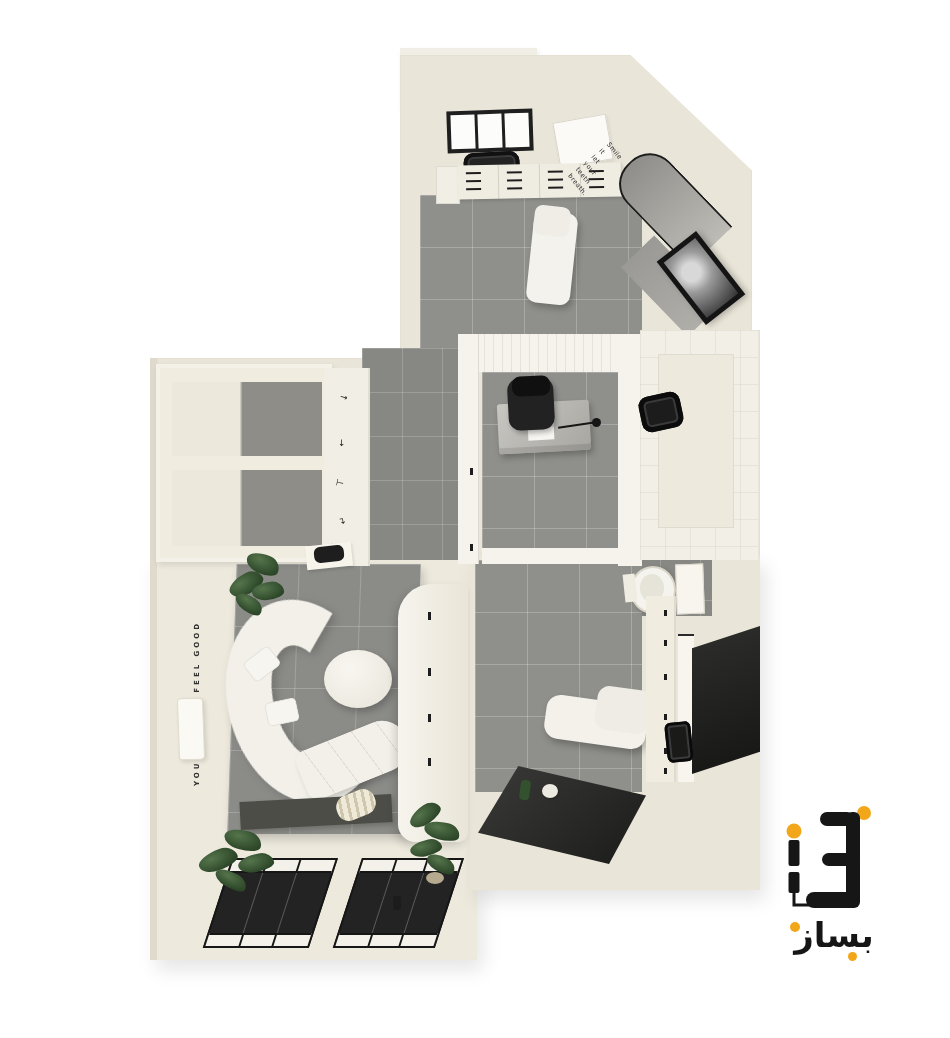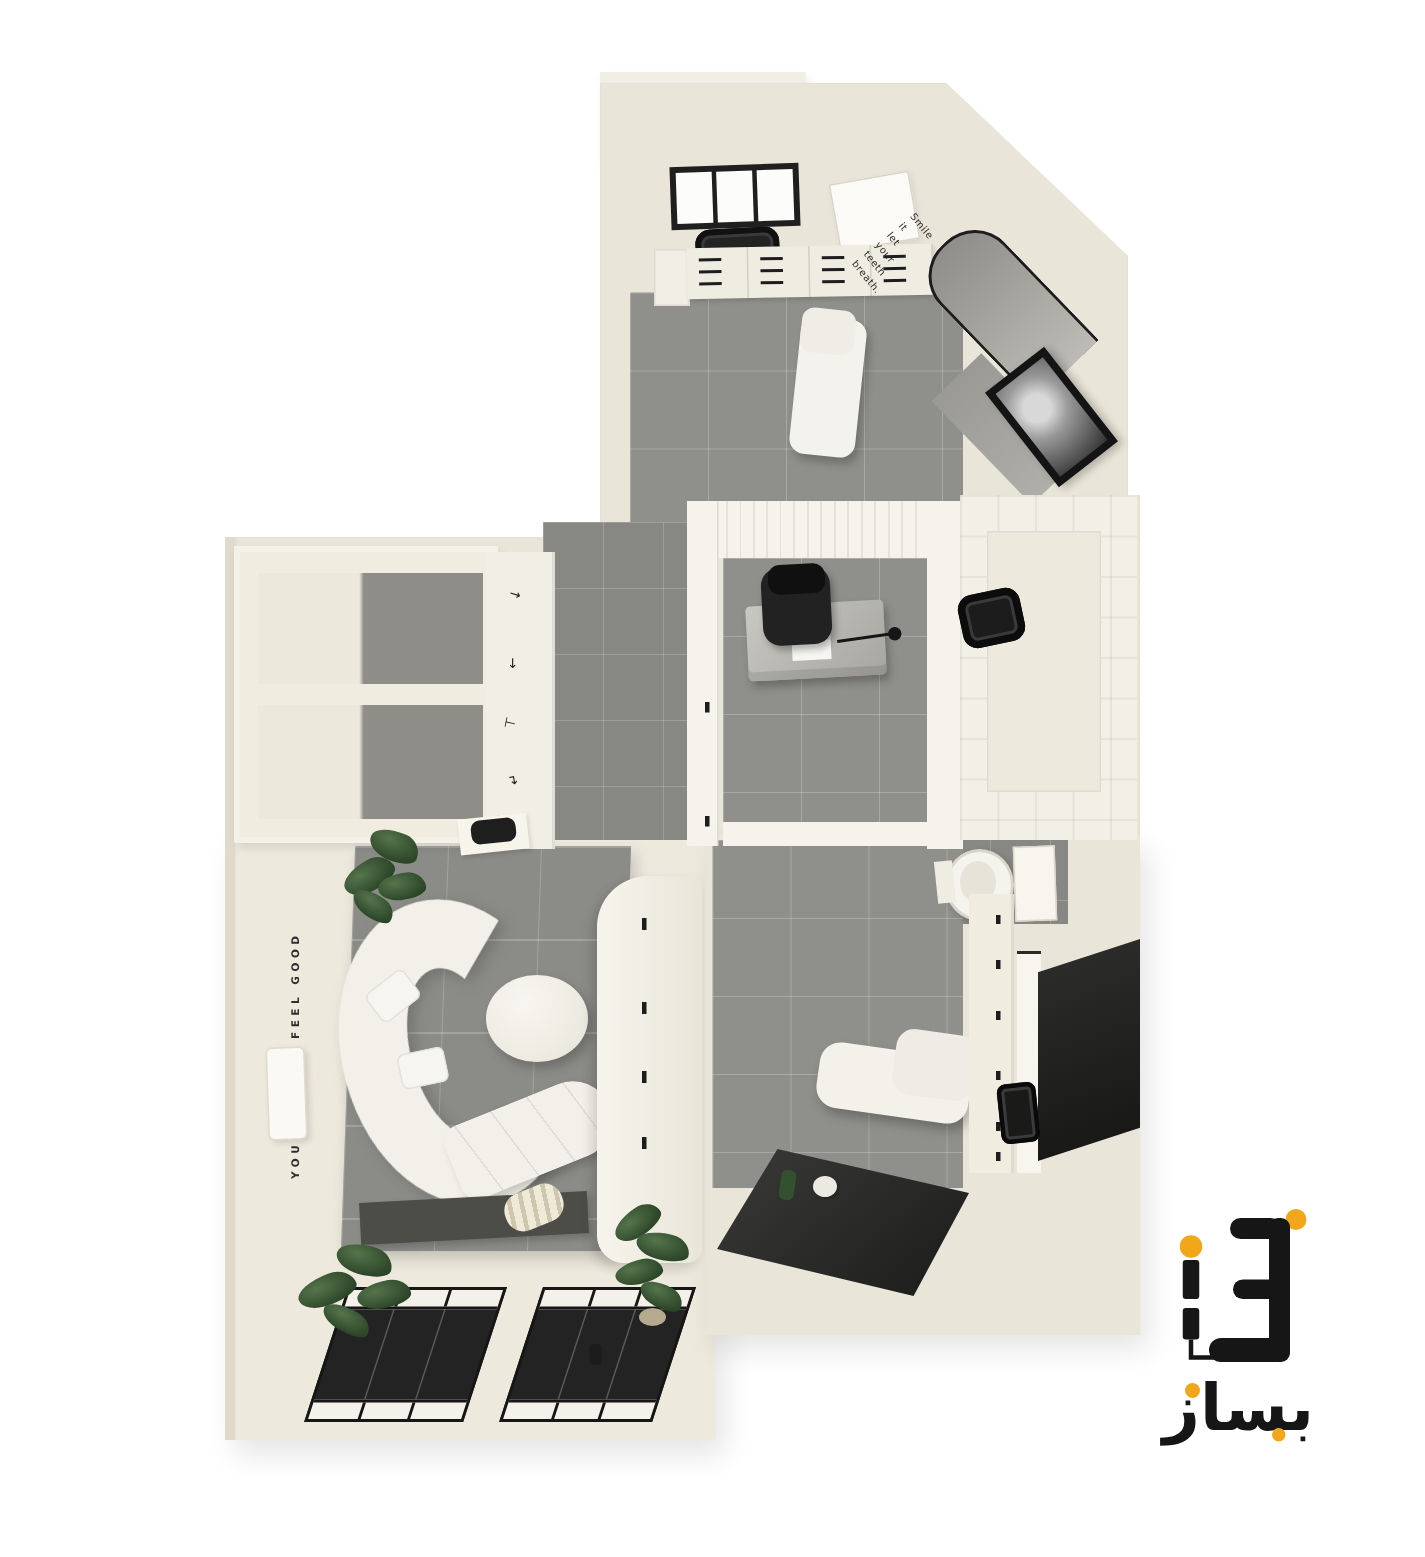--- a/index.html
+++ b/index.html
@@ -46,21 +46,21 @@
            transform-origin:top left;}
   .mark{position:absolute;font-size:9px;color:#1c1c1c;}
   .win{box-sizing:border-box;border:2px solid #161616;display:flex;flex-direction:column;background:#232323;}
   .win .sill{height:11px;background:#F4F1EA;border-top:2px solid #161616;border-bottom:2px solid #161616;
              background-image:linear-gradient(#161616 0 0),linear-gradient(#161616 0 0);
              background-size:2px 100%;background-repeat:no-repeat;background-position:33% 0,66% 0;}
   .win .glass{flex:1;background:linear-gradient(130deg,#30302e, #1c1c1a);
              background-image:linear-gradient(rgba(255,255,255,.25) 0 0),linear-gradient(rgba(255,255,255,.25) 0 0);
              background-size:1px 100%;background-repeat:no-repeat;background-position:33% 0,66% 0;}
   .dot{position:absolute;border-radius:50%;}
-  .arabic{font-size:43px;color:#161616;direction:rtl;line-height:1;font-weight:600;}
+  .arabic{font-size:34px;color:#161616;direction:rtl;line-height:1;font-weight:600;}
 </style>
 </head>
 <body>
 
 <div id="scene">
 
   <div class="abs wall-lt" style="left:400px;top:48px;width:137px;height:62px;box-shadow:2px 3px 6px rgba(0,0,0,.08);"></div>
   <div class="abs wall" style="left:400px;top:55px;width:352px;height:296px;clip-path:polygon(0 0,65.5% 0,100% 39%,100% 100%,0 100%);"></div>
   <div class="abs wall" style="left:150px;top:358px;width:272px;height:206px;border-left:7px solid #DFDACB;"></div>
   <div class="abs wall" style="left:420px;top:330px;width:222px;height:238px;"></div>

